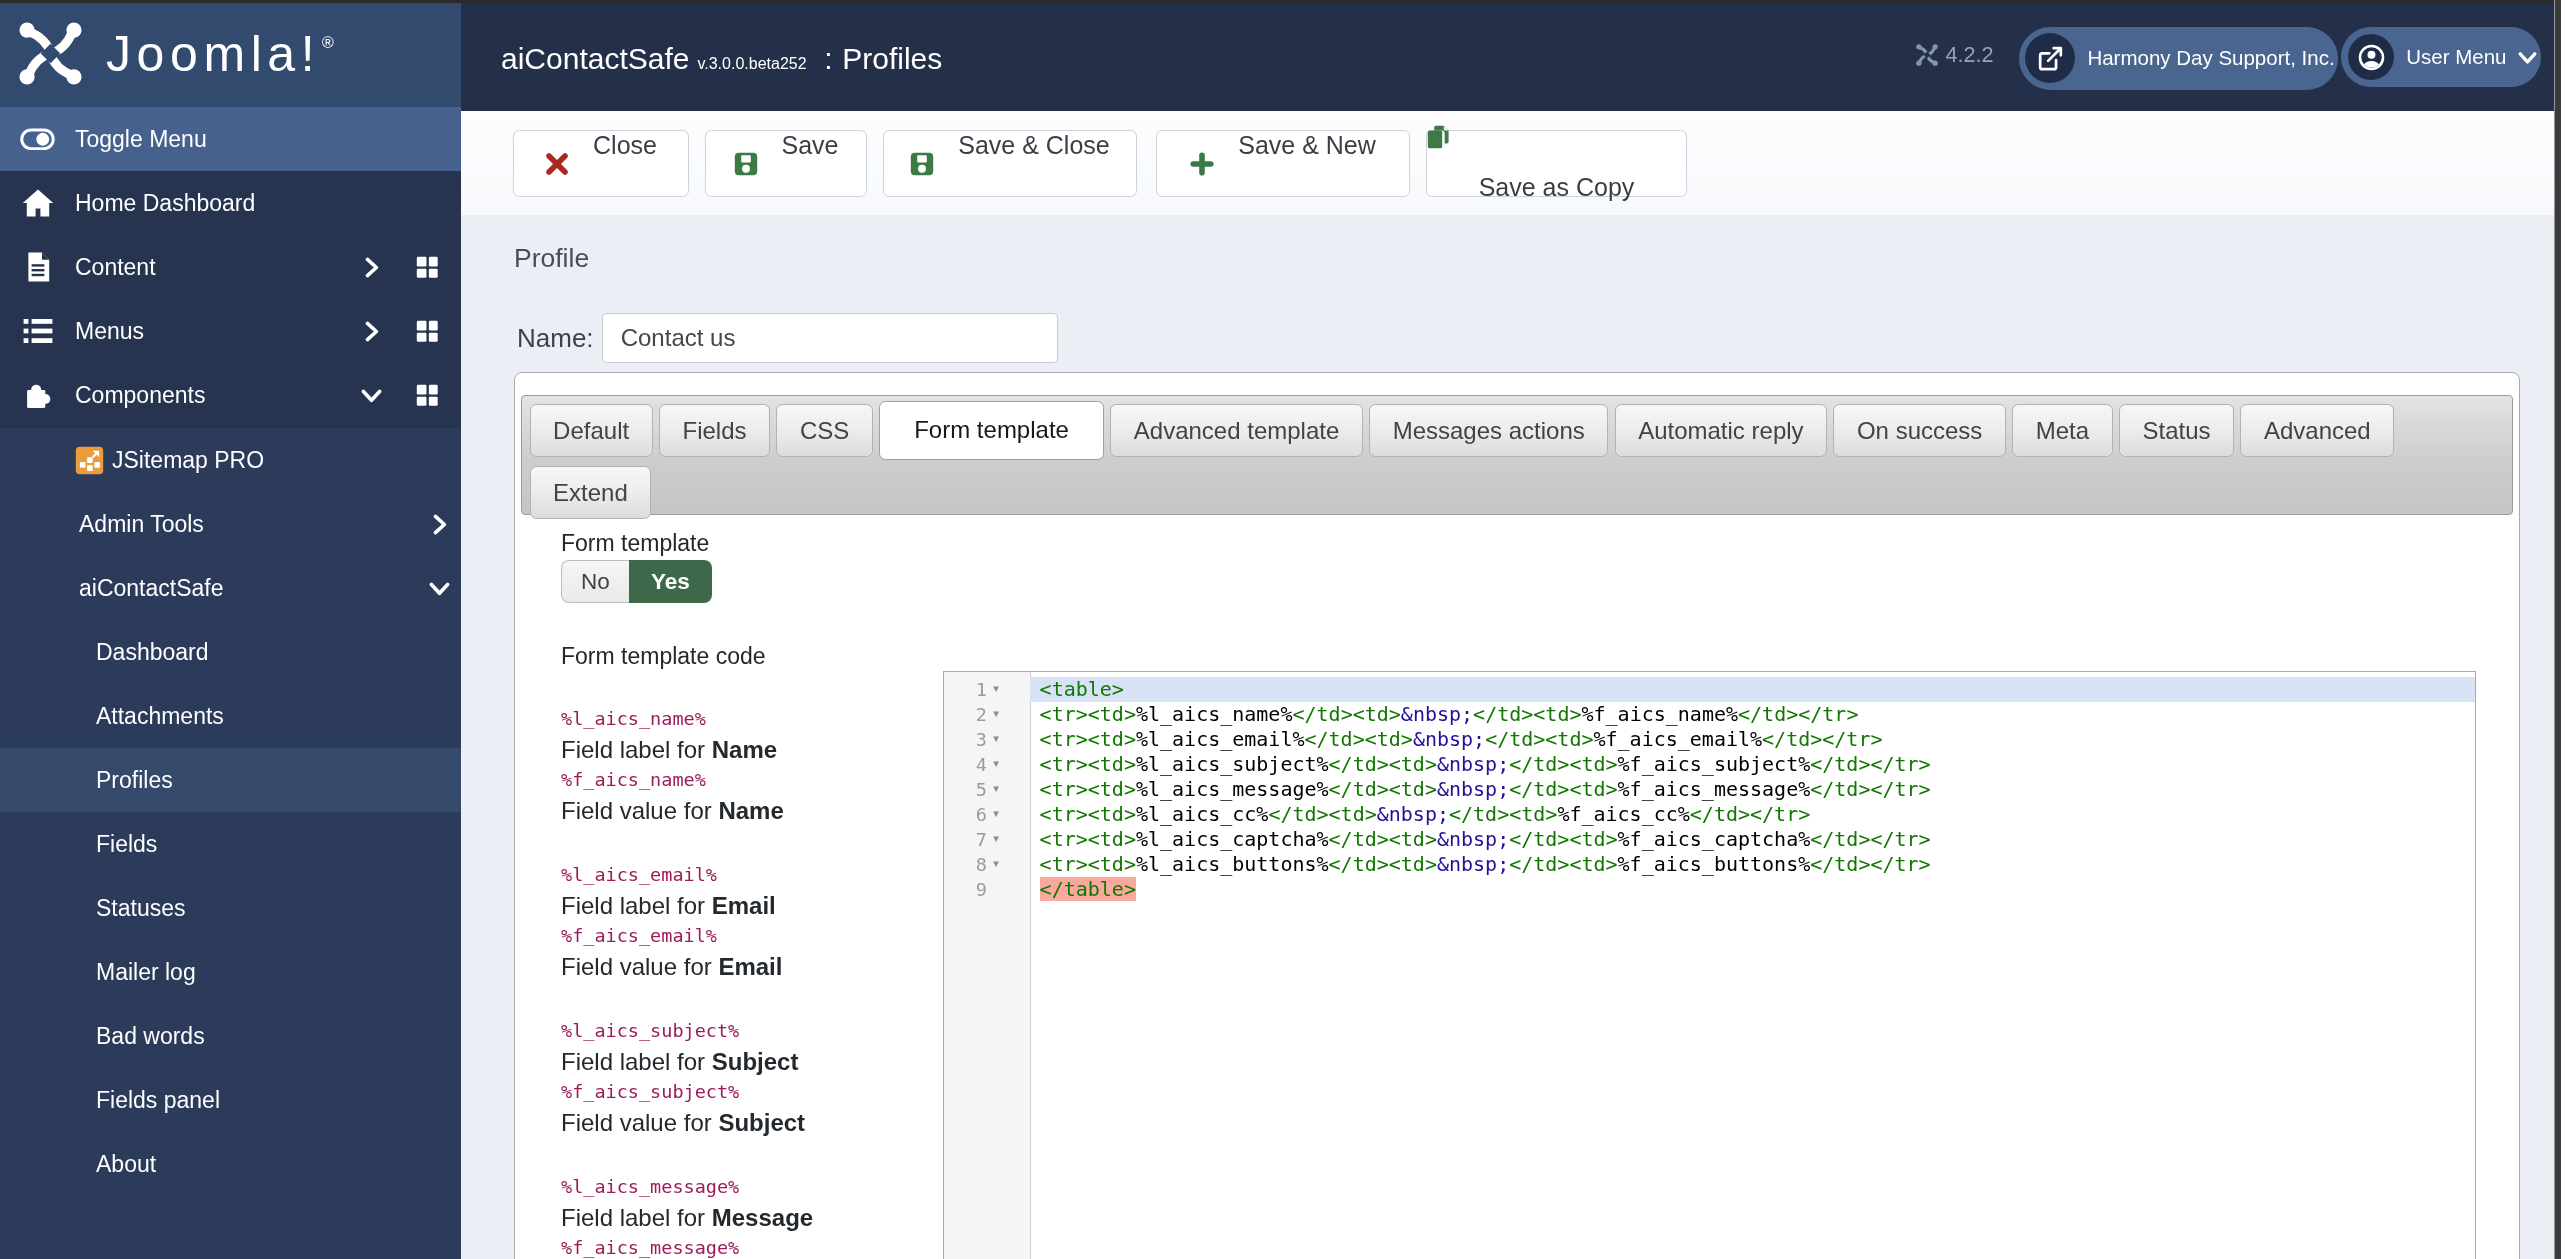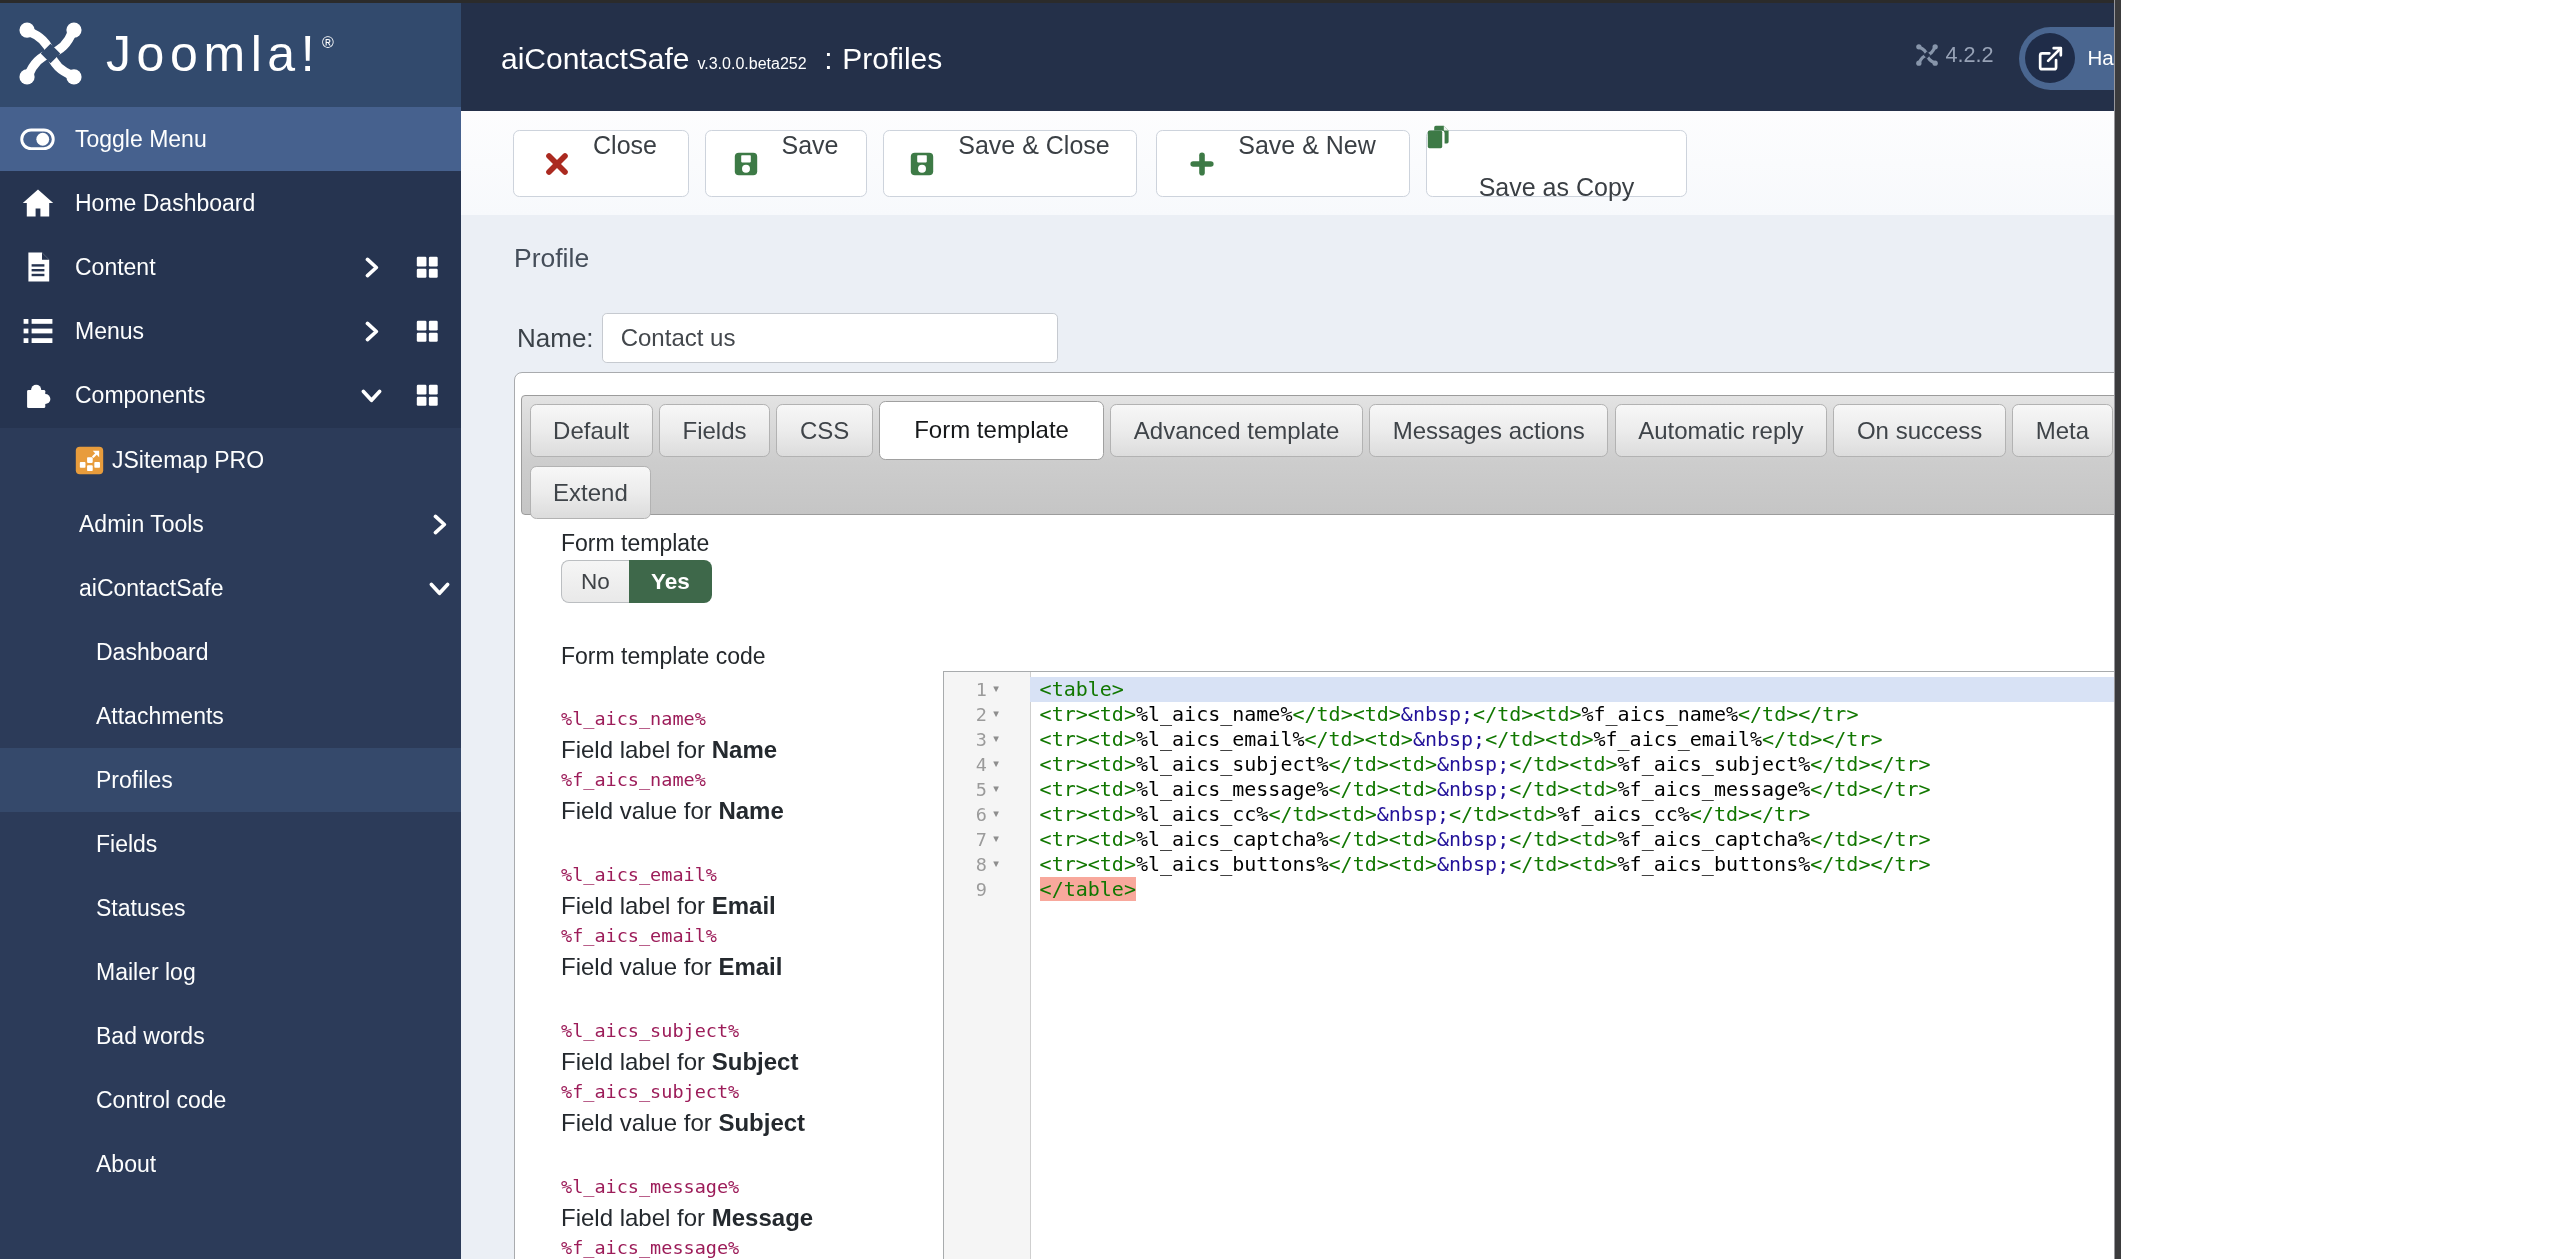--- a/index.html
+++ b/index.html
@@ -1,18 +1,18 @@
 <!DOCTYPE html>
 <html style="font-size:13px"><head>
 <meta charset="utf-8">
 <style>
   * { margin:0; padding:0; box-sizing:border-box; }
   html,body { width:2576px; height:1260px; overflow:hidden; }
   body { font-family:"Liberation Sans", sans-serif; }
-  #app { position:relative; width:2121px; height:1260px; background:#fdba74; overflow:hidden; }
+  #app { position:relative; width:2561px; height:1260px; background:#fdba74; overflow:hidden; }
 
   
   .top-strip { position:absolute; left:0; top:0; width:2576px; height:3.2px; background:#2b2b2b; z-index:60; }
   .right-strip { position:absolute; right:0; top:0; width:7.2px; height:1260px; background:#3b3b3d; border-left:0.8px solid #97979c; z-index:60; }
 
   
   .sidebar { position:absolute; left:0; top:0; width:461px; height:1260px; background:#263450; color:#fff; z-index:5; }
   .logo-bar { position:absolute; left:0; top:0; width:461px; height:107px; background:#324a6d; display:flex; align-items:center; }
   .logo-knot { width:69px; height:69px; margin-left:16px; }
   .logo-word { font-size:50px; letter-spacing:5.6px; color:#fff; margin-left:21px; font-weight:400; }
@@ -250,21 +250,21 @@
         <div class="sub-item" data-level="3">
           <span class="sub-label">Statuses</span>
         </div>
         <div class="sub-item" data-level="3">
           <span class="sub-label">Mailer log</span>
         </div>
         <div class="sub-item" data-level="3">
           <span class="sub-label">Bad words</span>
         </div>
         <div class="sub-item" data-level="3">
-          <span class="sub-label">Control code</span>
+          <span class="sub-label">Fields panel</span>
         </div>
         <div class="sub-item" data-level="3">
           <span class="sub-label">About</span>
         </div>
       </div>
   </nav>
 
   <header class="header">
     <div class="header-title">
       <span class="ht-main">aiContactSafe</span>

